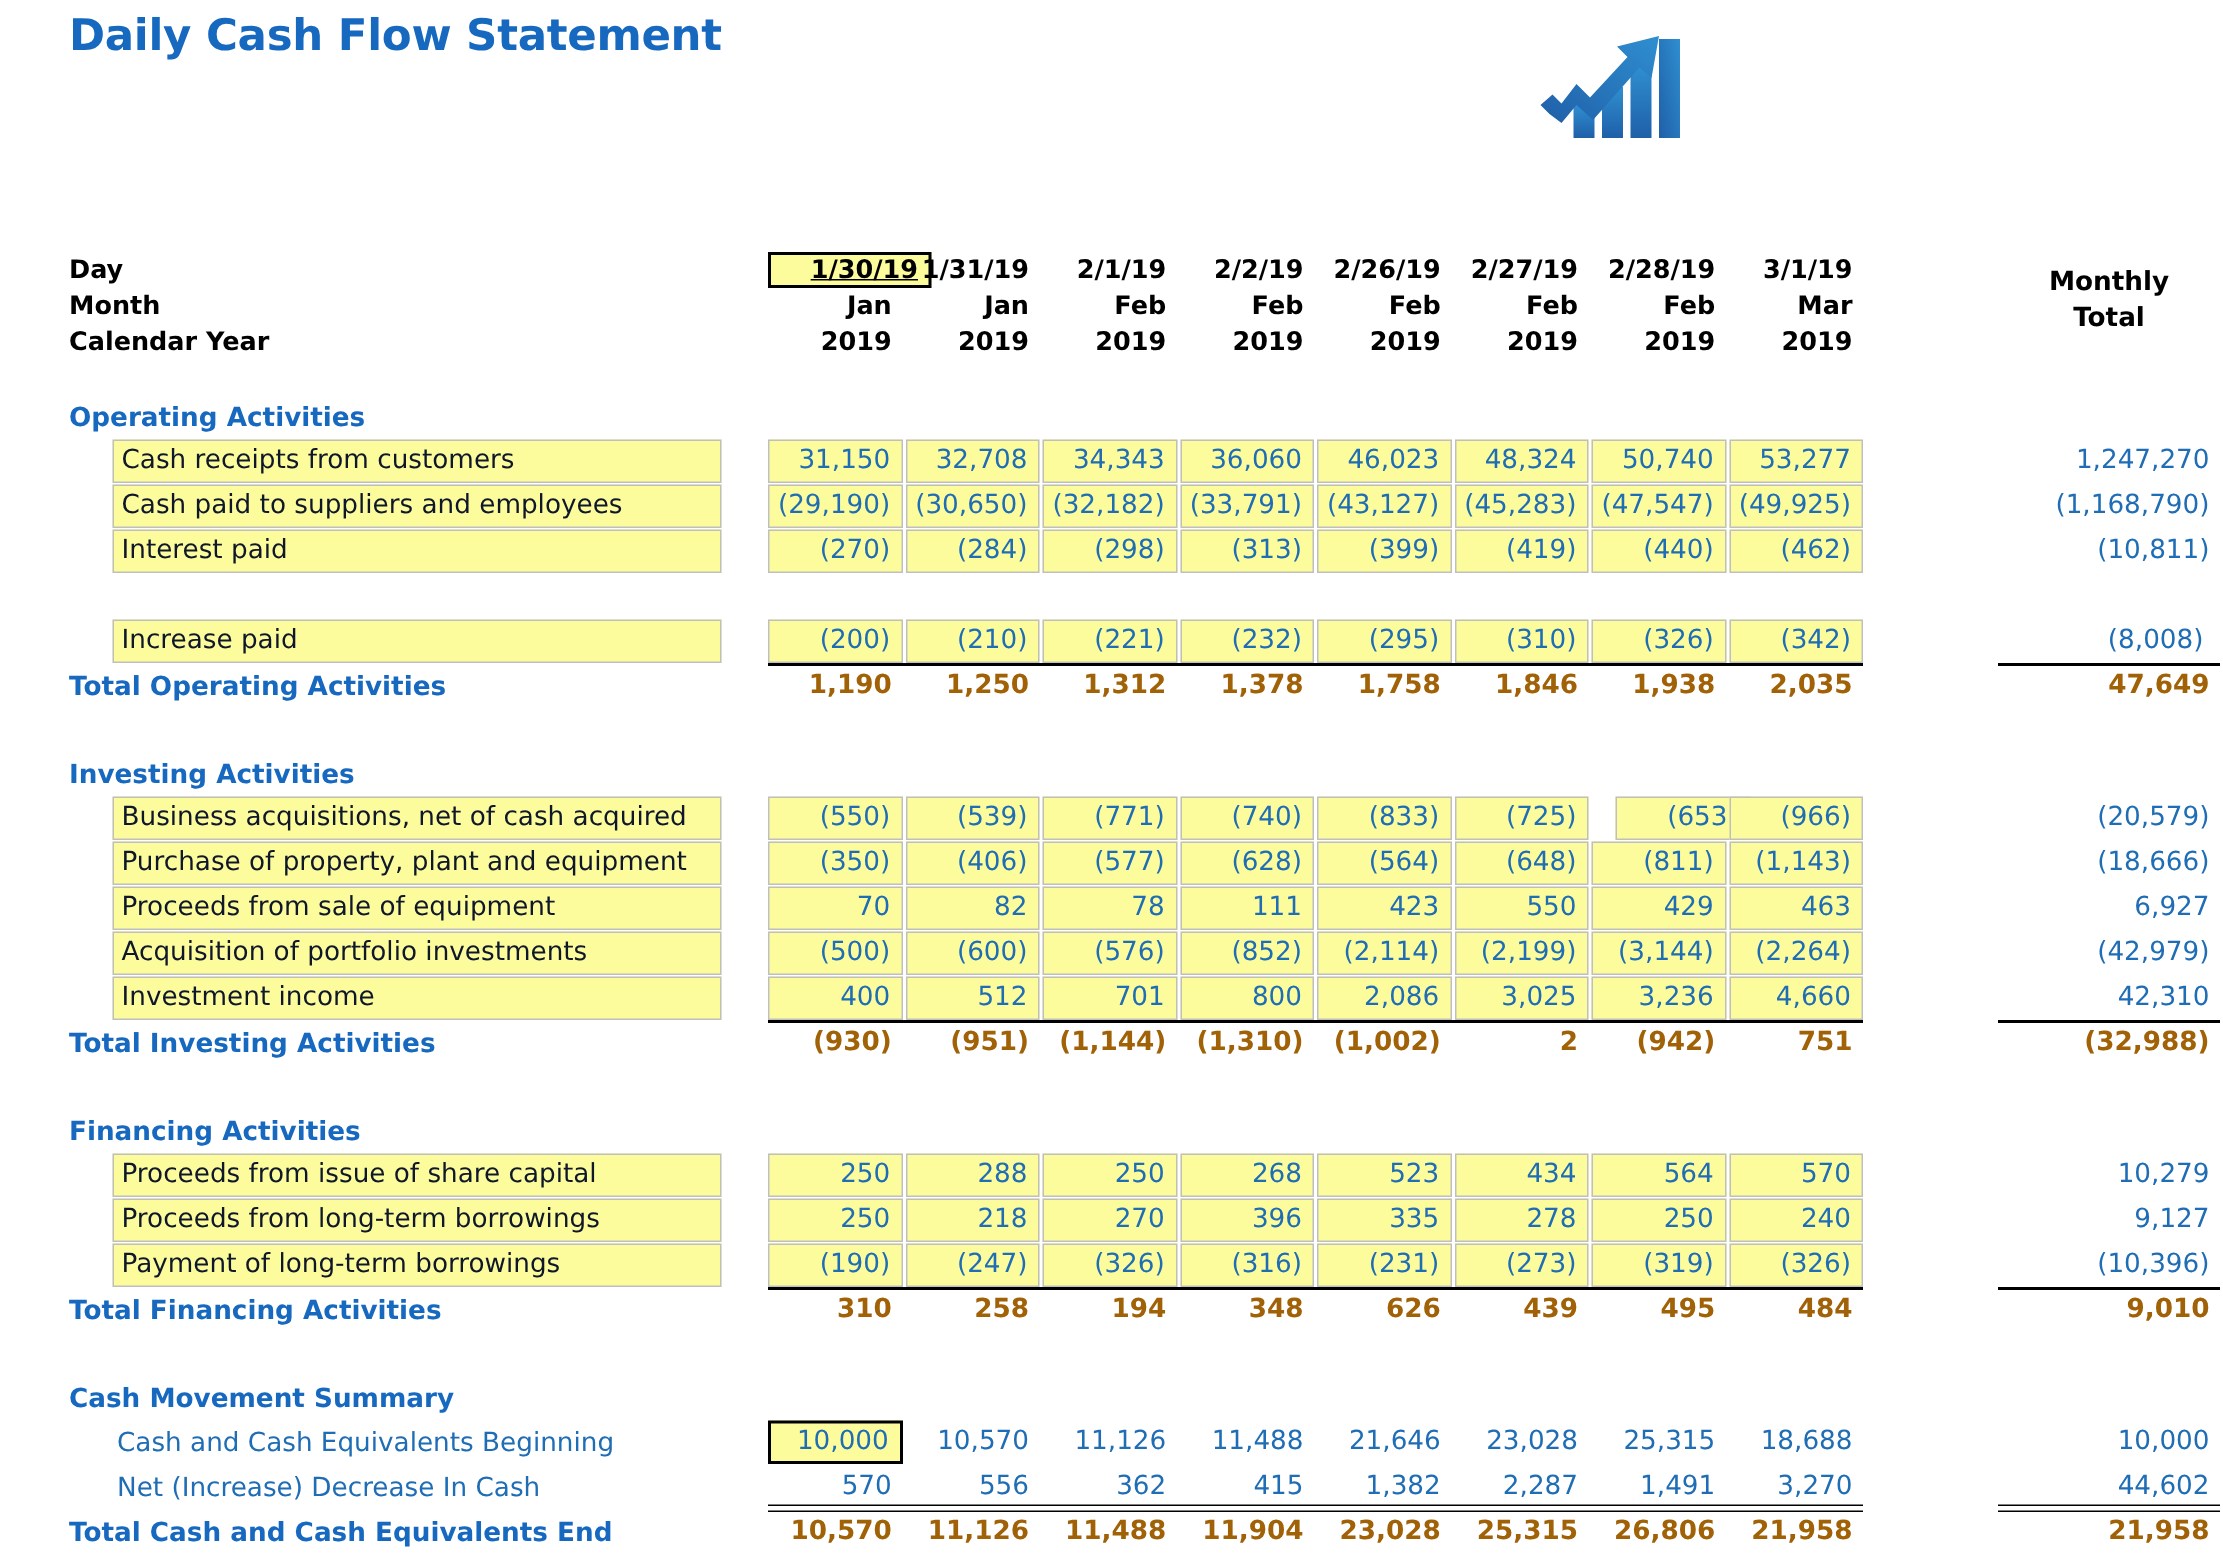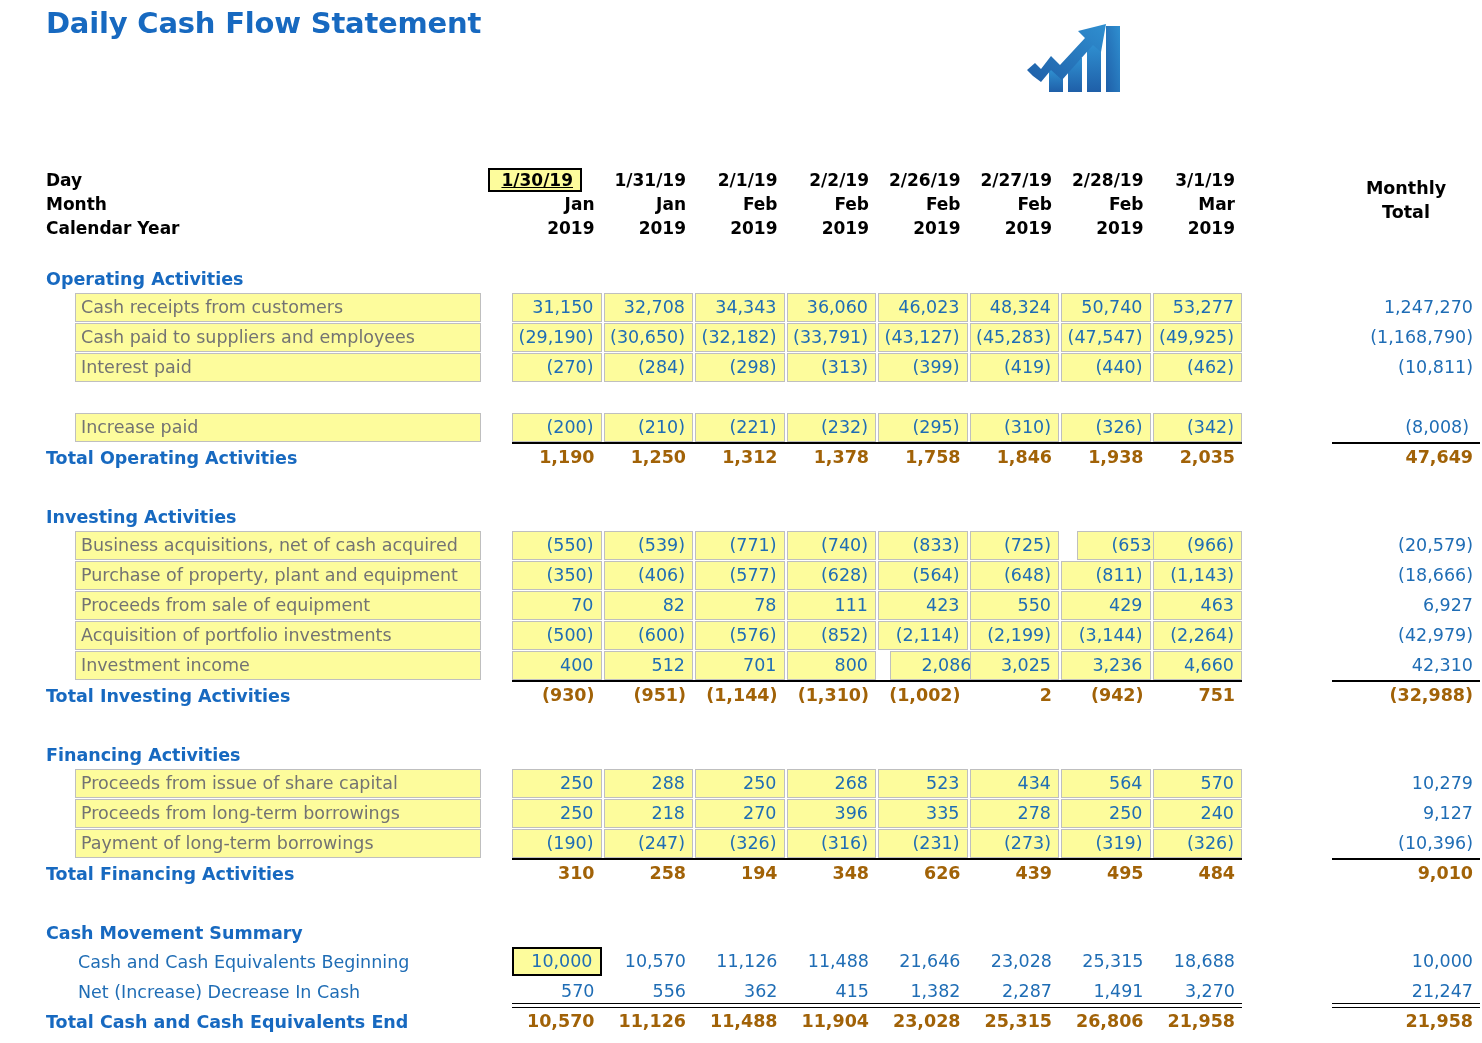--- a/index.html
+++ b/index.html
@@ -106,21 +106,21 @@
     border: 1px solid #bfbfbf;
     box-sizing: border-box;
   }
   .itembox .txt {
     position: absolute;
     left: 5px;
     top: 0;
     height: 27px;
     line-height: 27px;
     font-size: 17.5px;
-    color: #737373;
+    color: #0f172a;
     white-space: nowrap;
   }
 
   
   .cell {
     position: absolute;
     top: 0;
     height: 29px;
     line-height: 29px;
     text-align: right;
@@ -205,21 +205,21 @@
     <rect x="63" y="50" width="14" height="34" fill="url(#g1)"></rect>
     <rect x="82" y="36" width="14" height="48" fill="url(#g1)"></rect>
     <rect x="101" y="18" width="14" height="66" fill="url(#g2)"></rect>
     <path d="M22,62 L30,55 L36,61 L46,48 L55,57 L80,30 L73,23 L101,16 L96,44 L88,37 L57,72 L46,62 L36,74 L28,68 Z" fill="url(#g2)"></path>
   </svg>
 </div>
 
 <div class="sheet" id="sheet">
     <div class="row" style="top: 168px; height: 24px;">
       <div class="lbl dayhdr" style="height: 24px; line-height: 24px;">Day</div>
-      <div class="cell hdr hdrsel" style="left: 488px; width: 94px; height: 24px; line-height: 20px;">1/30/19</div>
+      <div class="cell hdr hdrsel" style="left: 512px; width: 109px; height: 24px; line-height: 20px;">1/30/19</div>
       <div class="cell hdr" style="left: 603.5px; width: 89.5px; height: 24px; line-height: 24px;">1/31/19</div>
       <div class="cell hdr" style="left: 695px; width: 89.5px; height: 24px; line-height: 24px;">2/1/19</div>
       <div class="cell hdr" style="left: 786.5px; width: 89.5px; height: 24px; line-height: 24px;">2/2/19</div>
       <div class="cell hdr" style="left: 878px; width: 89.5px; height: 24px; line-height: 24px;">2/26/19</div>
       <div class="cell hdr" style="left: 969.5px; width: 89.5px; height: 24px; line-height: 24px;">2/27/19</div>
       <div class="cell hdr" style="left: 1061px; width: 89.5px; height: 24px; line-height: 24px;">2/28/19</div>
       <div class="cell hdr" style="left: 1152.5px; width: 89.5px; height: 24px; line-height: 24px;">3/1/19</div>
     </div>
     <div class="row" style="top: 192px; height: 24px;">
       <div class="lbl dayhdr" style="height: 24px; line-height: 24px;">Month</div>
@@ -378,21 +378,21 @@
       <div class="cell mt " style="left: 1332px; width: 148px;">(42,979)</div>
     </div>
     <div class="row" style="top: 651px;">
       <div class="itembox">
         <span class="txt">Investment income</span>
       </div>
       <div class="cell yel" style="left: 512px; width: 89.5px;">400</div>
       <div class="cell yel" style="left: 603.5px; width: 89.5px;">512</div>
       <div class="cell yel" style="left: 695px; width: 89.5px;">701</div>
       <div class="cell yel" style="left: 786.5px; width: 89.5px;">800</div>
-      <div class="cell yel" style="left: 878px; width: 89.5px; margin-left: 12px;">2,086</div>
+      <div class="cell yel" style="left: 878px; width: 89.5px;">2,086</div>
       <div class="cell yel" style="left: 969.5px; width: 89.5px;">3,025</div>
       <div class="cell yel" style="left: 1061px; width: 89.5px;">3,236</div>
       <div class="cell yel" style="left: 1152.5px; width: 89.5px;">4,660</div>
       <div class="cell mt " style="left: 1332px; width: 148px;">42,310</div>
     </div>
     <div class="rule" style="left: 512px; top: 680px; width: 730px;"></div>
     <div class="rule" style="left: 1332px; top: 680px; width: 148px;"></div>
     <div class="row" style="top: 681px;">
       <div class="lbl total">Total Investing Activities</div>
       <div class="cell tot" style="left: 512px; width: 89.5px;">(930)</div>
@@ -482,21 +482,21 @@
     <div class="row" style="top: 977px;">
       <div class="lbl sub">Net (Increase) Decrease In Cash</div>
       <div class="cell " style="left: 512px; width: 89.5px;">570</div>
       <div class="cell " style="left: 603.5px; width: 89.5px;">556</div>
       <div class="cell " style="left: 695px; width: 89.5px;">362</div>
       <div class="cell " style="left: 786.5px; width: 89.5px;">415</div>
       <div class="cell " style="left: 878px; width: 89.5px;">1,382</div>
       <div class="cell " style="left: 969.5px; width: 89.5px;">2,287</div>
       <div class="cell " style="left: 1061px; width: 89.5px;">1,491</div>
       <div class="cell " style="left: 1152.5px; width: 89.5px;">3,270</div>
-      <div class="cell mt " style="left: 1332px; width: 148px;">21,247</div>
+      <div class="cell mt " style="left: 1332px; width: 148px;">44,602</div>
     </div>
     <div class="rule dbl" style="left: 512px; top: 1003px; width: 730px;"></div>
     <div class="rule dbl" style="left: 1332px; top: 1003px; width: 148px;"></div>
     <div class="row" style="top: 1007px;">
       <div class="lbl total">Total Cash and Cash Equivalents End</div>
       <div class="cell tot" style="left: 512px; width: 89.5px;">10,570</div>
       <div class="cell tot" style="left: 603.5px; width: 89.5px;">11,126</div>
       <div class="cell tot" style="left: 695px; width: 89.5px;">11,488</div>
       <div class="cell tot" style="left: 786.5px; width: 89.5px;">11,904</div>
       <div class="cell tot" style="left: 878px; width: 89.5px;">23,028</div>

